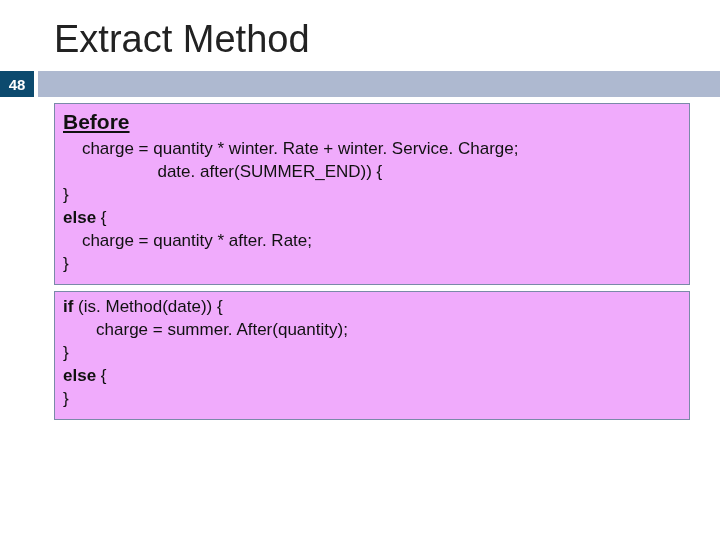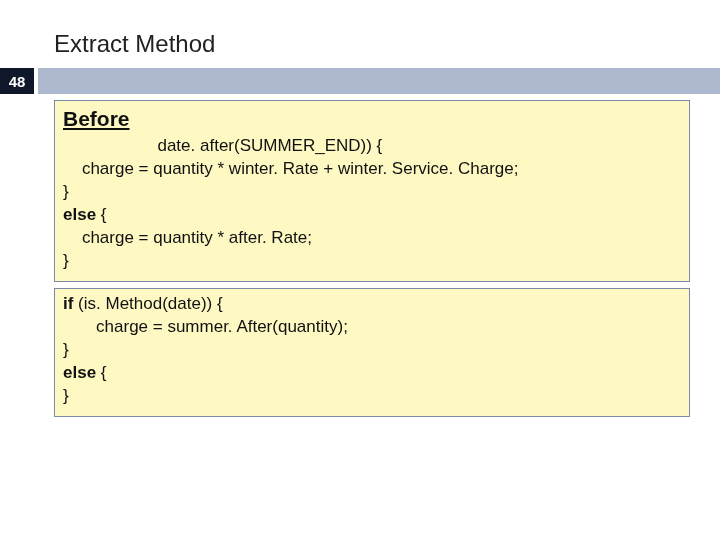--- a/index.html
+++ b/index.html
@@ -5,49 +5,49 @@
   * { box-sizing: border-box; margin: 0; padding: 0; }
   body {
     width: 720px;
     height: 540px;
     background: #fff;
     font-family: Arial, Helvetica, sans-serif;
     position: relative;
     overflow: hidden;
   }
   .title {
-    font-size: 24px;
+    font-size: 38px;
     font-weight: 400;
     color: #222;
-    padding: 30px 0 10px 54px;
+    padding: 18px 0 10px 54px;
   }
   .band {
     display: flex;
     align-items: stretch;
     height: 26px;
   }
   .page-tab {
-    background: #0f172a;
+    background: #0c4a6e;
     color: #fff;
     font-size: 15px;
     font-weight: 700;
     width: 34px;
     display: flex;
     align-items: center;
     justify-content: center;
   }
   .band-fill {
     flex: 1;
     background: #aeb9d0;
     margin-left: 4px;
   }
   .block {
     margin: 6px 30px 0 54px;
     border: 1px solid #7a8aa8;
-    background: #fef9c3;
+    background: #f0abfc;
     padding: 4px 8px 8px 8px;
     font-family: "Trebuchet MS", Verdana, Arial, sans-serif;
     font-size: 17px;
     line-height: 1.35;
     color: #111;
   }
   .block-title {
     font-size: 21px;
     text-decoration: underline;
     margin-bottom: 2px;
@@ -61,22 +61,22 @@
 
 <div class="title">Extract Method</div>
 
 <div class="band">
   <div class="page-tab">48</div>
   <div class="band-fill"></div>
 </div>
 
 <div class="block block1">
   <div class="block-title">Before</div>
+  <div class="codeline"><span>    charge = quantity * winter. Rate + winter. Service. Charge;</span></div>
   <div class="codeline"><span>                    date. after(SUMMER_END)) {</span></div>
-  <div class="codeline"><span>    charge = quantity * winter. Rate + winter. Service. Charge;</span></div>
   <div class="codeline"><span>}</span></div>
   <div class="codeline"><span class="kw">else </span><span>{</span></div>
   <div class="codeline"><span>    charge = quantity * after. Rate;</span></div>
   <div class="codeline"><span>}</span></div>
 </div>
 
 <div class="block">
   <div class="codeline"><span class="kw">if </span><span>(is. Method(date)) {</span></div>
   <div class="codeline"><span>       charge = summer. After(quantity);</span></div>
   <div class="codeline"><span>}</span></div>

